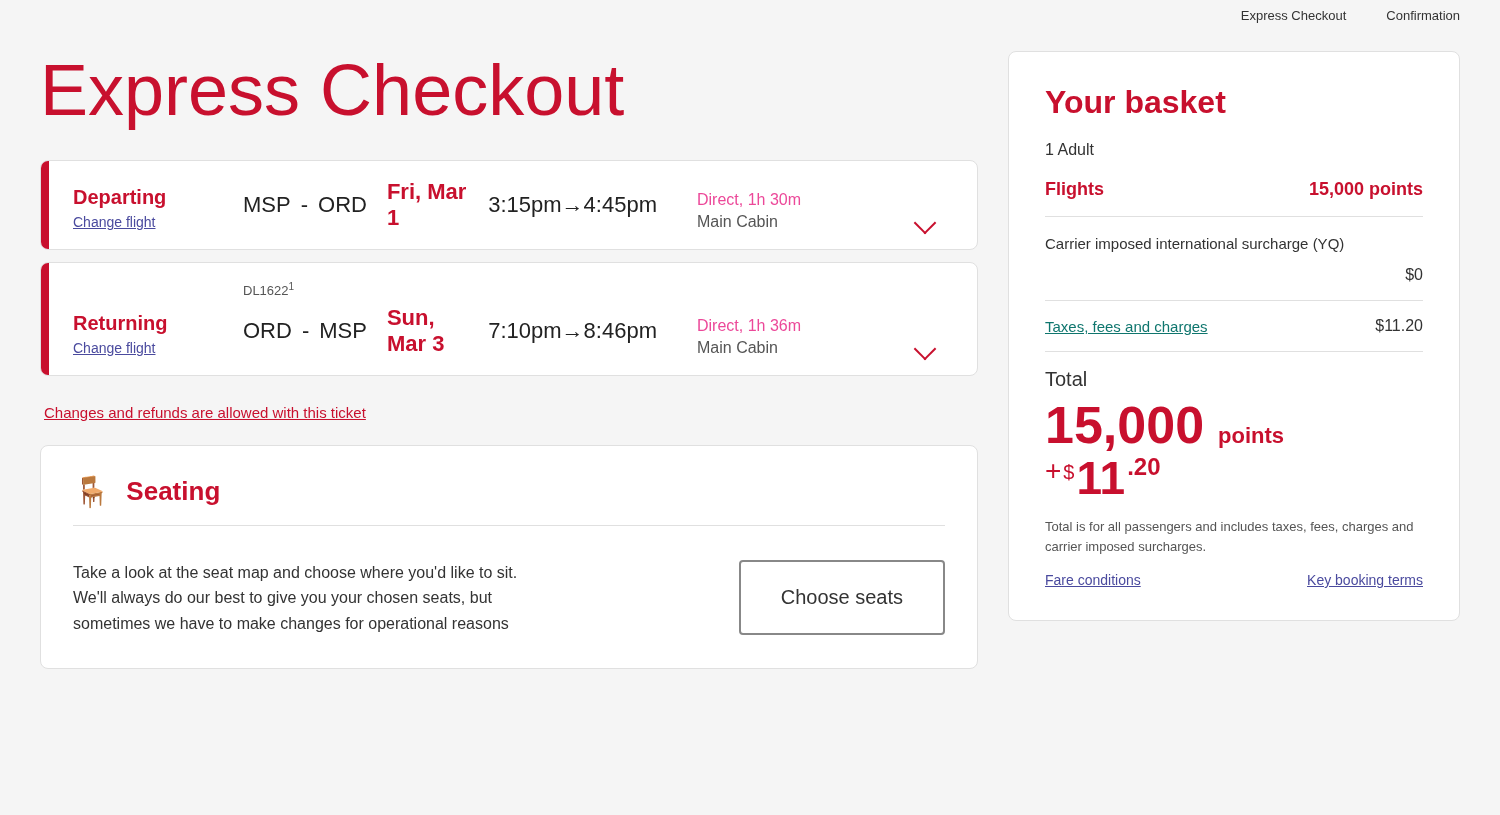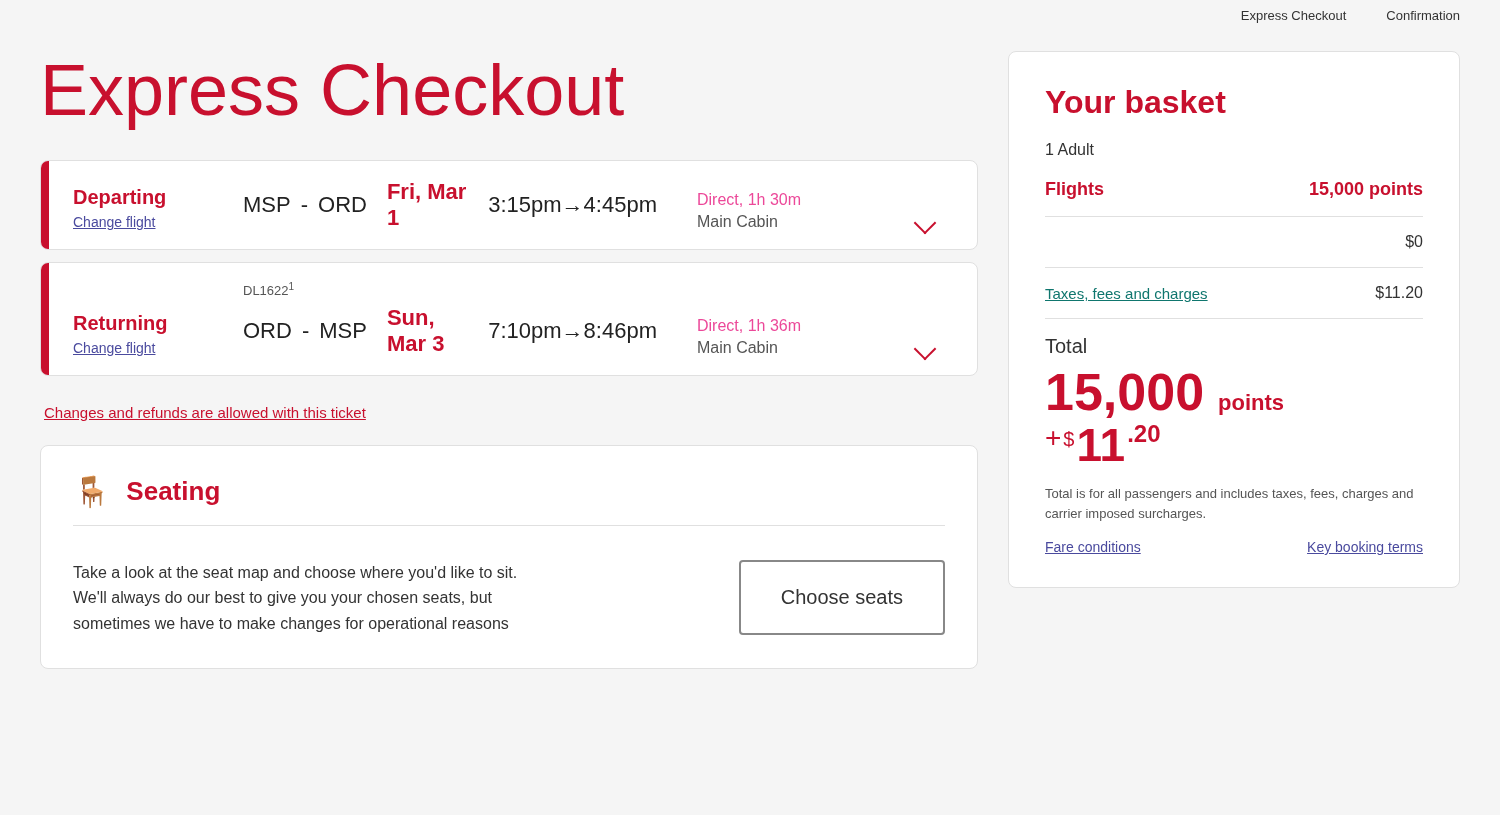--- a/index.html
+++ b/index.html
@@ -472,20 +472,23 @@
     <div class="basket-title">Your basket</div>
     <div class="basket-adult">1 Adult</div>
 
     <div class="basket-row">
       <span class="basket-label">Flights</span>
       <span class="basket-value">15,000 points</span>
     </div>
 
     <hr class="basket-divider">
 
+    <div class="basket-row" style="align-items:flex-start;">
+      <span class="basket-surcharge-label">Carrier imposed international surcharge (YQ)</span>
+    </div>
     <div class="basket-row">
       <span></span>
       <span class="basket-surcharge-value">$0</span>
     </div>
 
     <hr class="basket-divider">
 
     <div class="basket-row">
       <a class="basket-taxes-link">Taxes, fees and charges</a>
       <span class="basket-taxes-value">$11.20</span>

